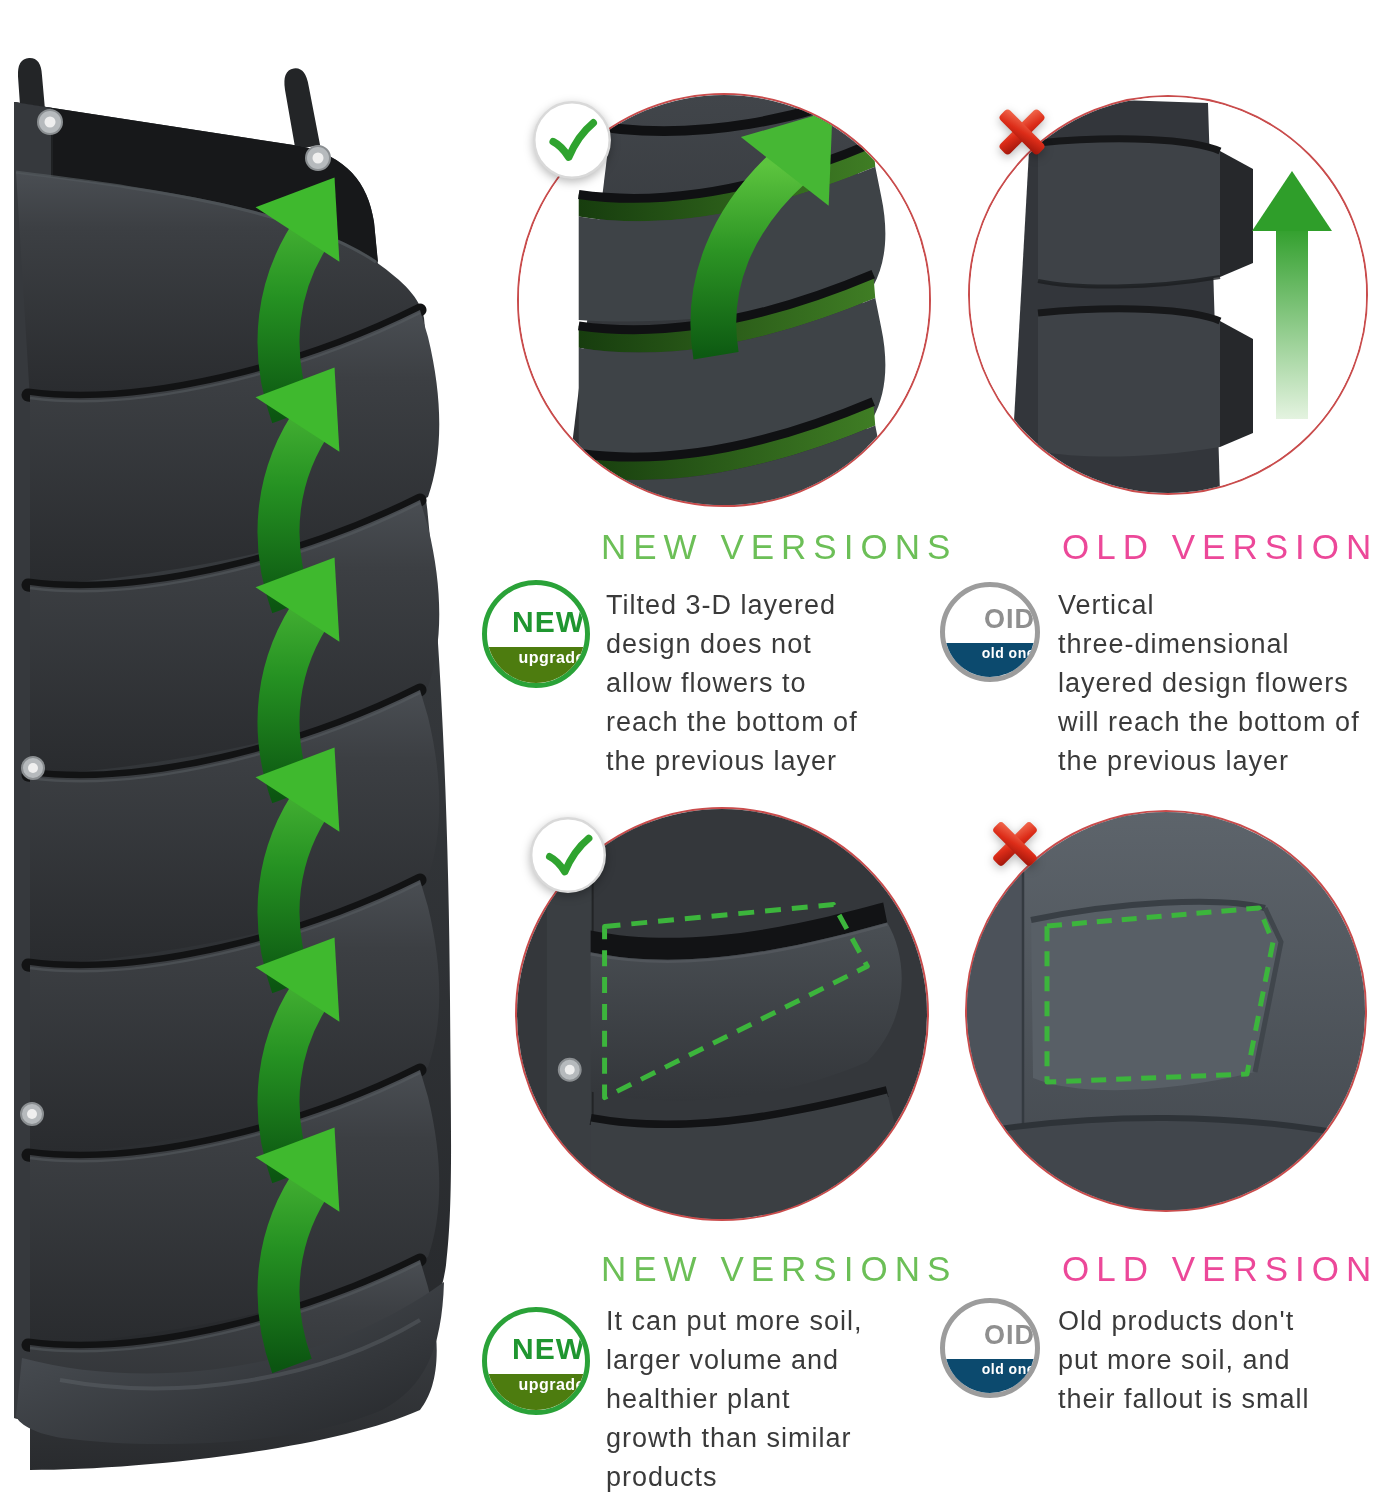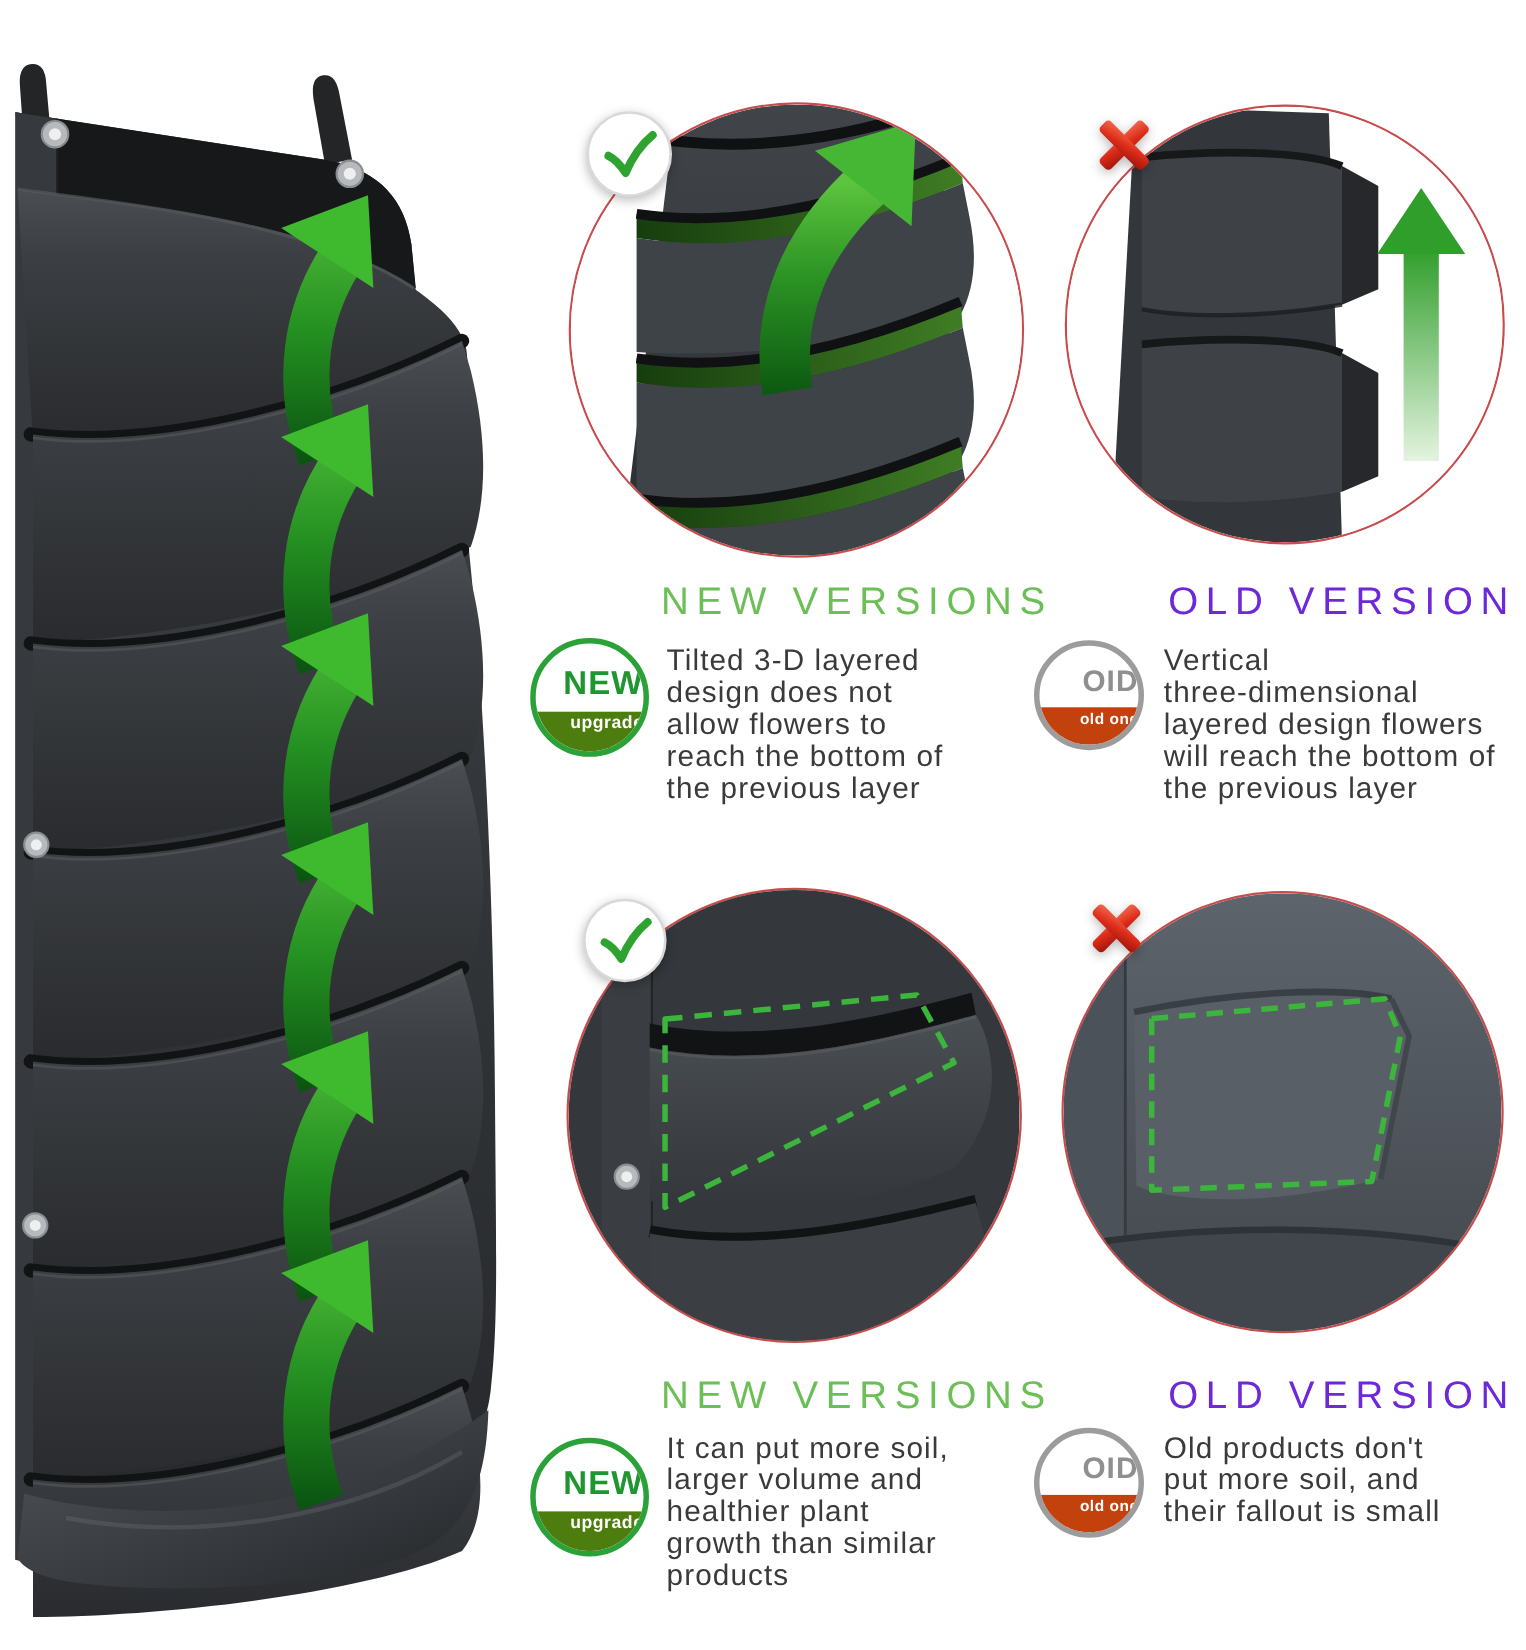--- a/index.html
+++ b/index.html
@@ -13,43 +13,43 @@
   #pc3{left:515px;top:807px;width:410px;height:410px;}
   #pc4{left:965px;top:810px;width:398px;height:398px;}
   .verdict{position:absolute;filter:drop-shadow(0 3px 5px rgba(0,0,0,0.28));}
   .verdict svg{display:block;width:100%;height:100%;}
   #v1{left:531px;top:99px;width:82px;height:82px;}
   #v2{left:988px;top:98px;width:68px;height:68px;}
   #v3{left:528px;top:815px;width:80px;height:80px;}
   #v4{left:982px;top:811px;width:66px;height:66px;}
   .header{position:absolute;font-size:35px;letter-spacing:7px;white-space:nowrap;font-weight:400;}
   .header.green{color:#6cbf57;}
-  .header.gray{color:#6d28d9;}
+  .header.gray{color:#ec4899;}
   #h1{left:601px;top:527px;}
   #h2{left:1062px;top:527px;}
   #h3{left:601px;top:1249px;}
   #h4{left:1062px;top:1249px;}
   .badge{position:absolute;border-radius:50%;background:#fff;overflow:hidden;text-align:right;}
   .badge .badge-top{font-weight:bold;letter-spacing:1px;}
   .badge .badge-band{position:absolute;left:0;right:0;bottom:0;color:#fff;font-weight:bold;letter-spacing:0.5px;}
   .green-badge{border:5px solid #2aa238;}
   .green-badge .badge-top{color:#1f9630;}
   .green-badge .badge-band{background:#4d7c0f;}
   .gray-badge{border:5px solid #9c9c9c;}
   .gray-badge .badge-top{color:#8f8f8f;}
-  .gray-badge .badge-band{background:#c2410c;}
+  .gray-badge .badge-band{background:#0c4a6e;}
   #b1,#b3{left:482px;width:98px;height:98px;}
   #b1{top:580px;} #b3{top:1307px;}
   #b1 .badge-top,#b3 .badge-top{margin-top:20px;font-size:30px;}
   #b1 .badge-band,#b3 .badge-band{height:34px;font-size:16px;padding-top:2px;}
   #b2,#b4{left:940px;width:90px;height:90px;}
   #b2{top:582px;} #b4{top:1298px;}
   #b2 .badge-top,#b4 .badge-top{margin-top:17px;font-size:27px;}
   #b2 .badge-band,#b4 .badge-band{height:32px;font-size:14px;padding-top:2px;}
-  .desc{position:absolute;font-size:27px;line-height:29px;letter-spacing:1px;color:#3a3a3a;white-space:pre-line;}
+  .desc{position:absolute;font-size:27px;line-height:39px;letter-spacing:1px;color:#3a3a3a;white-space:pre-line;}
   #d1{left:606px;top:586px;width:350px;}
   #d2{left:1058px;top:586px;width:360px;}
   #d3{left:606px;top:1302px;width:350px;}
   #d4{left:1058px;top:1302px;width:360px;}
 </style>
 </head>
 <body>
 
 <div id="stage">
 

